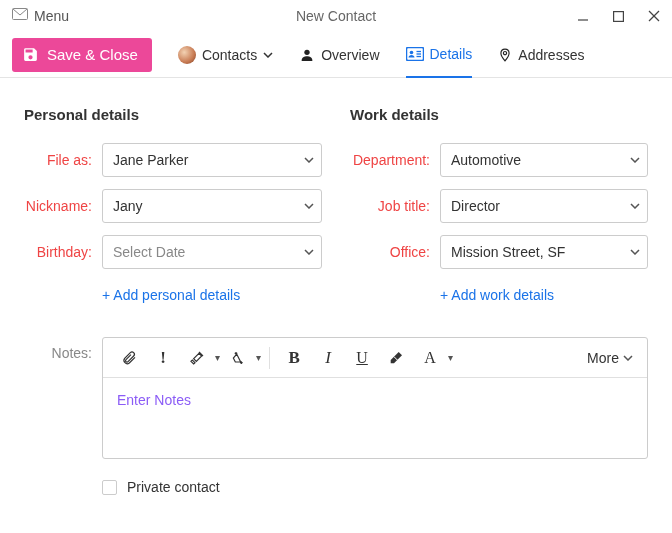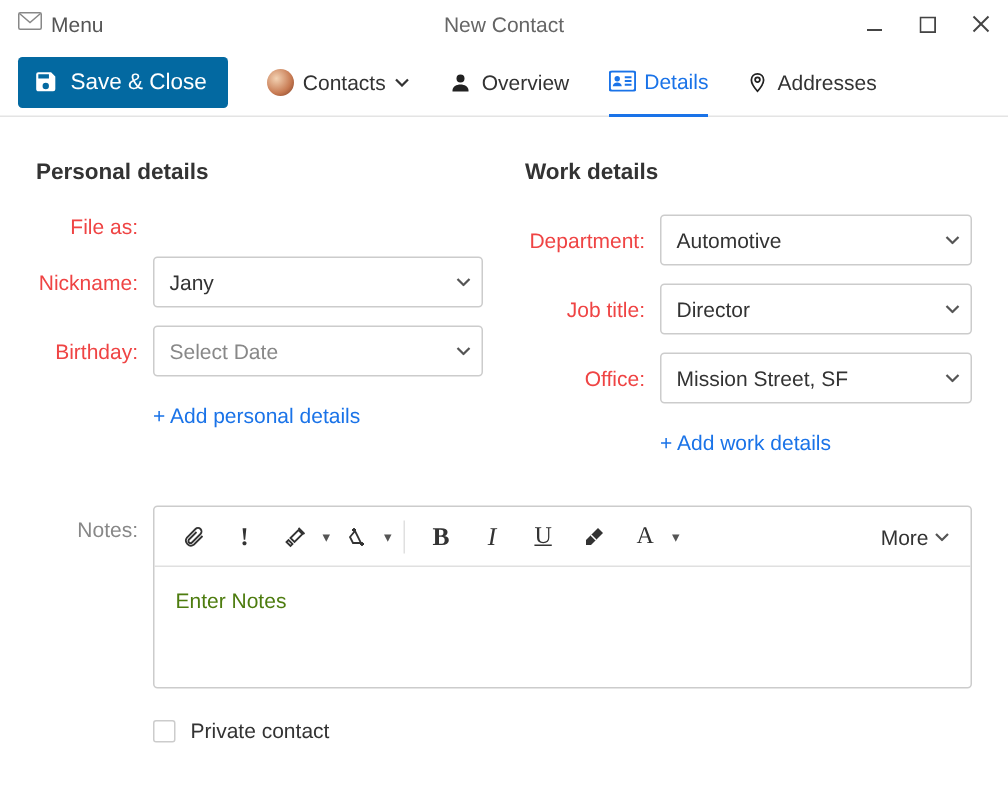--- a/index.html
+++ b/index.html
@@ -39,21 +39,21 @@
   }
   .toolbar {
     height: 46px;
     display: flex;
     align-items: center;
     padding: 0 12px;
     gap: 26px;
     border-bottom: 1px solid #e4e4e4;
   }
   .btn-save {
-    background: #0369a1;
+    background: #ec4899;
     color: #fff;
     border: none;
     height: 34px;
     border-radius: 3px;
     padding: 0 14px 0 10px;
     display: flex;
     align-items: center;
     gap: 8px;
     font-size: 15px;
     cursor: pointer;
@@ -181,21 +181,21 @@
     margin-left: auto;
     display: flex;
     align-items: center;
     gap: 4px;
     cursor: pointer;
     padding-right: 4px;
   }
   .notes-area {
     min-height: 80px;
     padding: 14px;
-    color: #4d7c0f;
+    color: #8b5cf6;
     font-size: 14px;
   }
   .private-row {
     display: flex;
     align-items: center;
     gap: 10px;
     margin-left: 78px;
     margin-top: 20px;
     text-align: center;
   }
@@ -297,20 +297,28 @@
 </div>
 
 <div class="content">
   <div class="columns">
 
     <div class="col">
       <div class="section-title">Personal details</div>
 
       <div class="form-row">
         <div class="form-label">File as:</div>
+        <div class="combo">
+          <div class="select-display">Jane Parker</div>
+          <span class="caret">
+              <svg width="10" height="6" viewBox="0 0 10 6">
+                <path d="M1 1 L5 5 L9 1" fill="none" stroke="#555" stroke-width="1.5"></path>
+              </svg>
+            </span>
+        </div>
       </div>
 
       <div class="form-row">
         <div class="form-label">Nickname:</div>
         <div class="combo">
           <div class="select-display">Jany</div>
           <span class="caret">
               <svg width="10" height="6" viewBox="0 0 10 6">
                 <path d="M1 1 L5 5 L9 1" fill="none" stroke="#555" stroke-width="1.5"></path>
               </svg>

